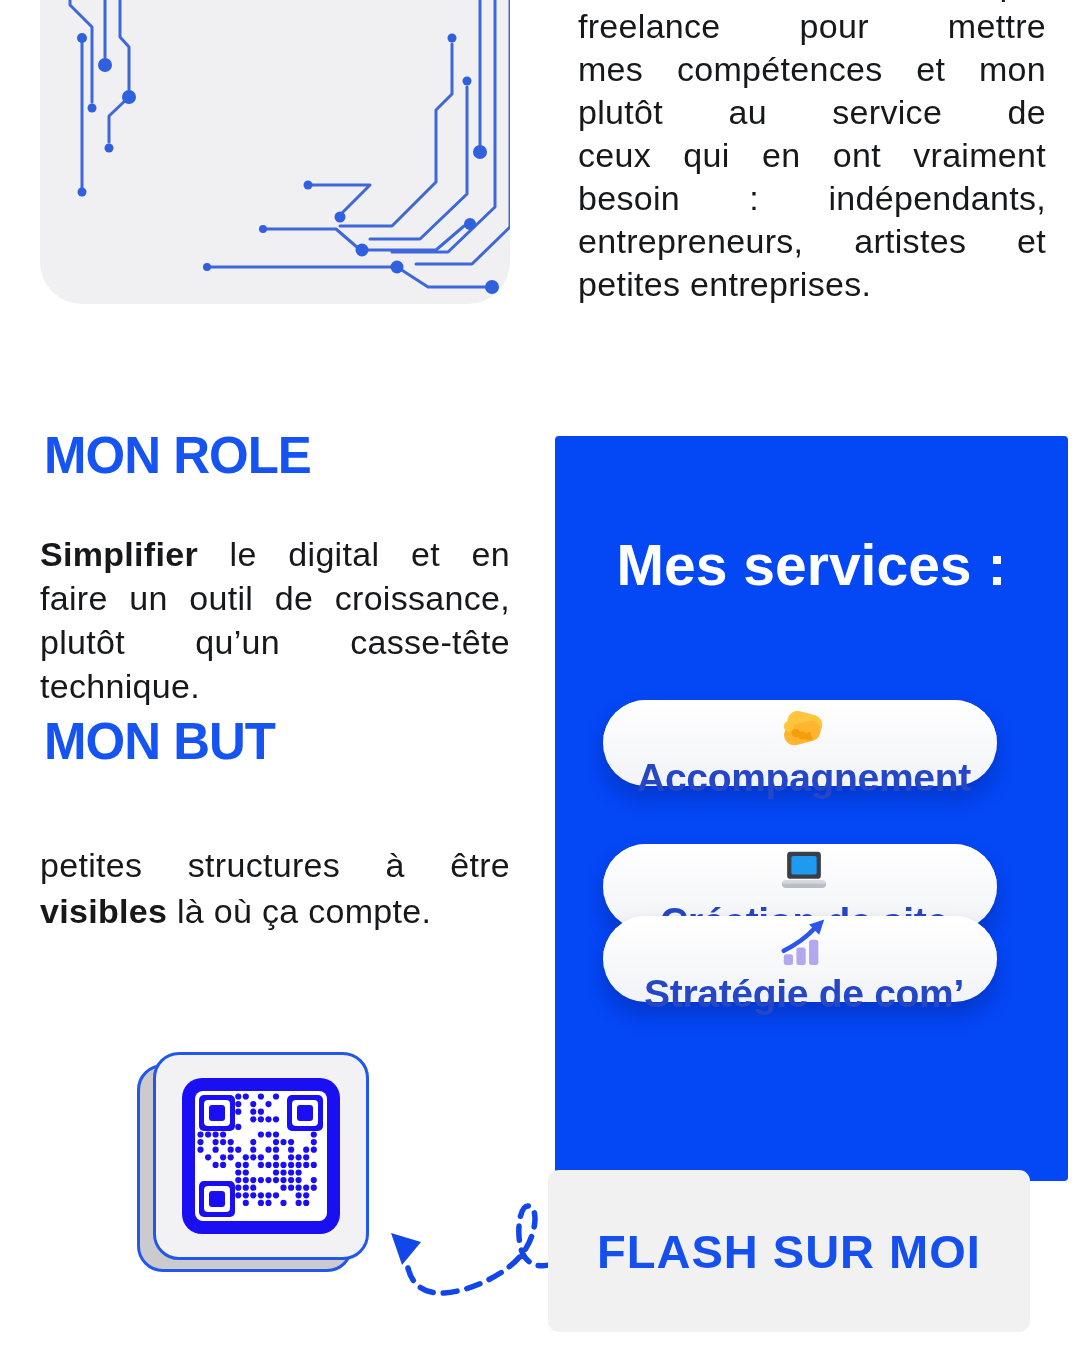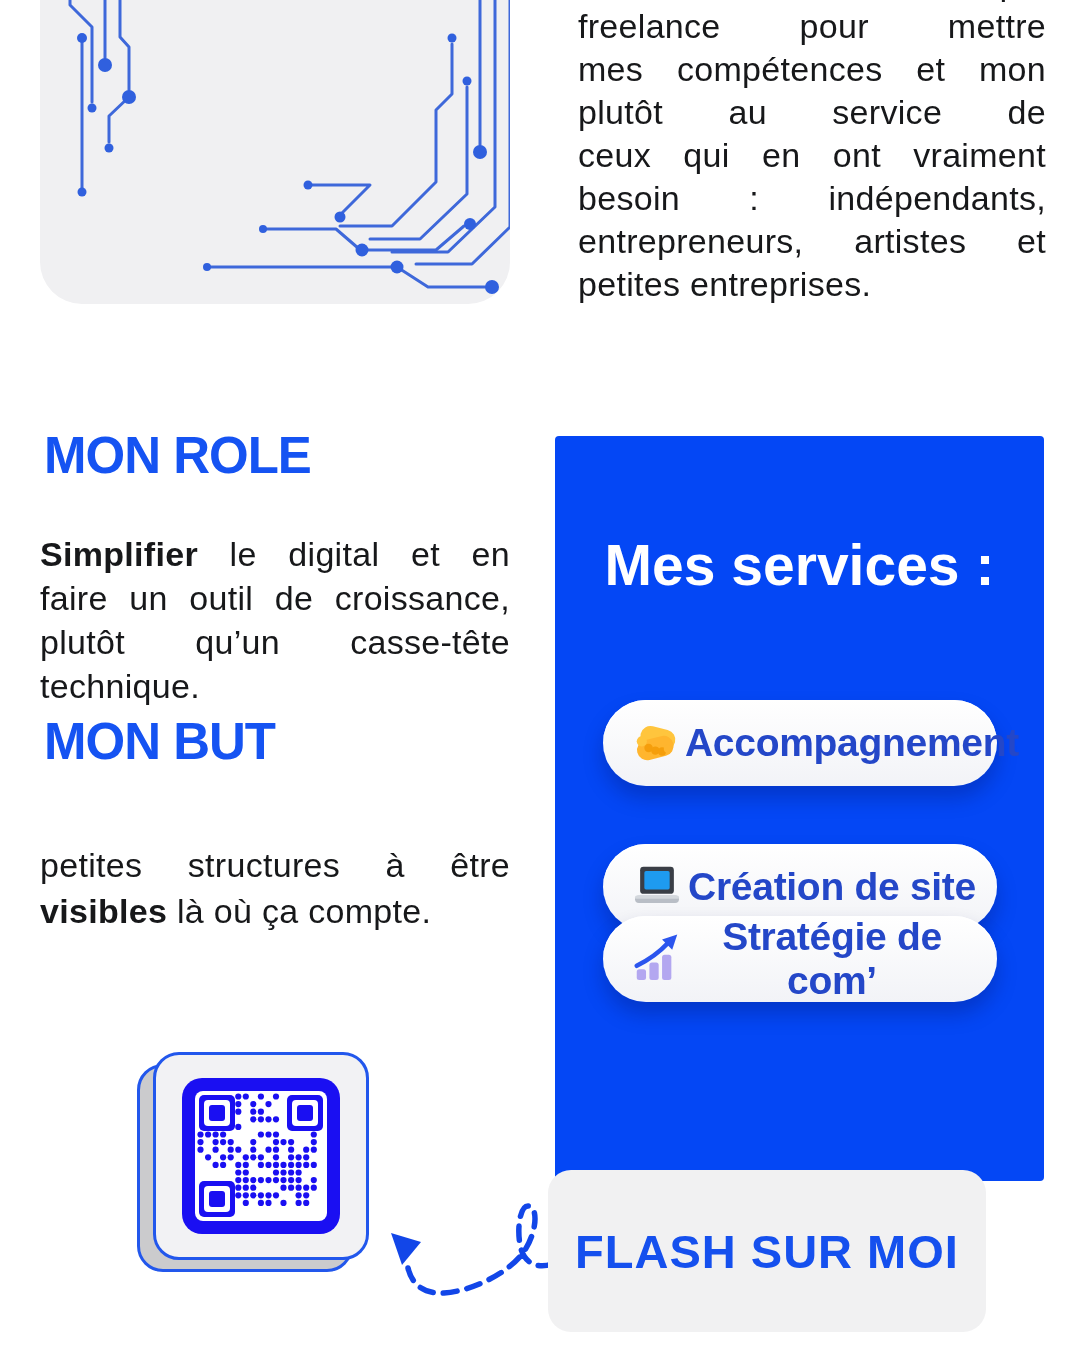--- a/index.html
+++ b/index.html
@@ -25,49 +25,49 @@
     position:absolute;left:44px;color:#1553f2;font-weight:bold;
     font-size:51px;letter-spacing:-1px;white-space:nowrap;
   }
   .para{
     position:absolute;left:40px;width:470px;font-size:34px;line-height:44px;letter-spacing:.3px;
   }
   .para b{font-weight:bold;}
   
   .services-card{
     position:absolute;left:555px;top:436px;width:489px;height:745px;
-    background:#0447f5;border-radius:4px;
+    background:#0447f5;border-radius:4px;padding-left:24px;
   }
   .services-title{
     position:absolute;top:96px;left:0;width:100%;text-align:center;
     color:#ffffff;font-size:57px;font-weight:bold;letter-spacing:0;
   }
   .pill{
     position:absolute;left:48px;width:394px;height:86px;border-radius:43px;
     background:linear-gradient(180deg,#ffffff 0%,#f2f3f7 100%);
     box-shadow:0 12px 20px rgba(0,15,90,.28), inset 0 2px 0 rgba(255,255,255,.9);
-    display:flex;align-items:center;padding:0 18px 0 26px;box-sizing:border-box;
+    display:flex;align-items:center;padding:0 18px 0 26px;box-sizing:border-box;flex-direction:column;
   }
   .pill .p-icon{width:56px;height:56px;flex:0 0 56px;display:flex;align-items:center;justify-content:center;}
   .pill .p-label{flex:1;text-align:center;color:#2447c8;font-size:39px;font-weight:bold;letter-spacing:-.3px;}
   
   .qr-back{
     position:absolute;left:137px;top:1064px;width:216px;height:208px;border-radius:26px;
     background:#cbcbcd;border:3px solid #2257ec;box-sizing:border-box;
   }
   .qr-front{
     position:absolute;left:153px;top:1052px;width:216px;height:208px;border-radius:26px;
     background:#f2f2f4;border:3px solid #2257ec;box-sizing:border-box;
     display:flex;align-items:center;justify-content:center;
   }
   .qr-front svg{display:block;}
   .qr-dots circle{fill:#1a0ff2;}
   
   .flash-card{
-    position:absolute;left:548px;top:1170px;width:438px;height:162px;border-radius:23px;
+    position:absolute;left:548px;top:1170px;width:482px;height:162px;border-radius:11px;
     background:#f1f1f2;display:flex;align-items:center;justify-content:center;
   }
   .flash-label{color:#1550ee;font-size:47px;font-weight:bold;letter-spacing:1px;white-space:nowrap;}
   
   .arrow-wrap{position:absolute;left:0;top:0;width:1080px;height:1350px;pointer-events:none;}
 </style>
 </head>
 <body>
 
 <div class="canvas">

